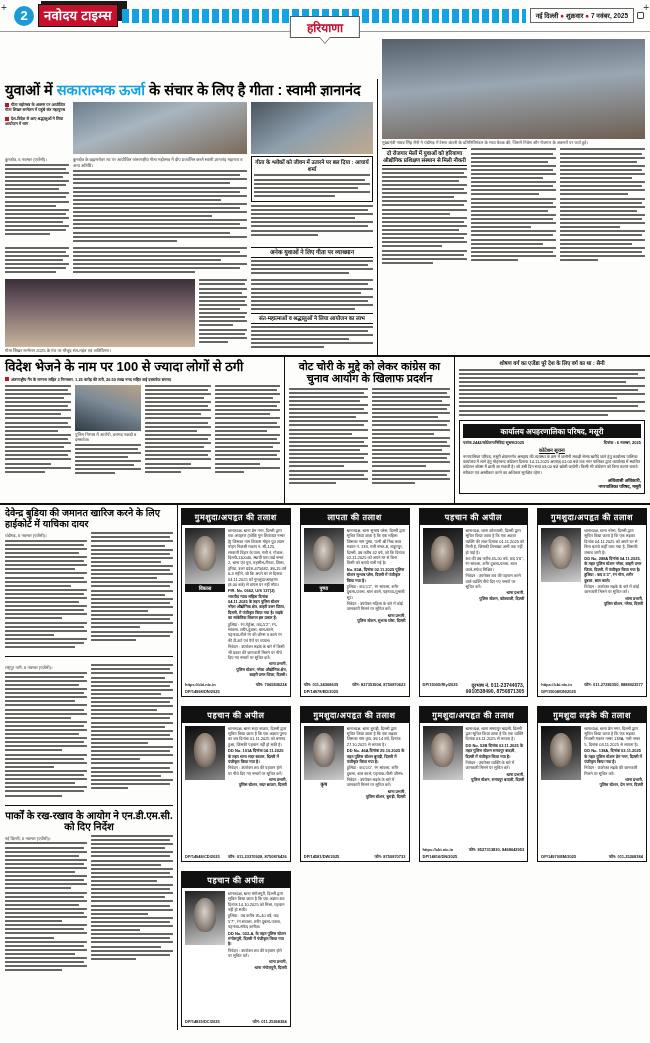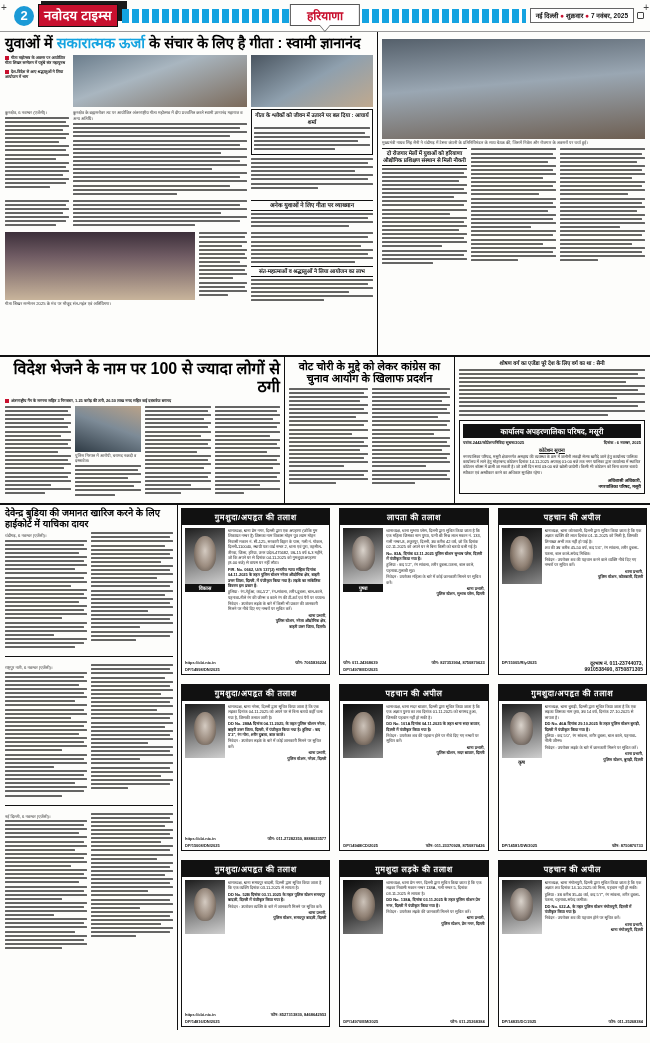--- a/index.html
+++ b/index.html
@@ -36,21 +36,21 @@
     letter-spacing:0.3px; border:1px solid #111;
   }
   .logo-eng {
     position:absolute; top:-8px; left:14px; font-size:4px;
     letter-spacing:1px; color:#333; font-weight:bold; white-space:nowrap;
   }
   .bar-strip { flex:1 1 auto; height:14px; margin:0 4px; position:relative;
      background:repeating-linear-gradient(90deg,#14a3e0 0 7px,#ffffff 7px 10px); }
   .state-tab {
     position:absolute; left:50%; transform:translateX(-50%);
-    top:4px; background:#fff; border:1px solid #555; padding:1px 16px;
+    top:16px; background:#fff; border:1px solid #555; padding:1px 16px;
     z-index:5; text-align:center;
   }
   .state-tab .nm { color:#c8102e; font-weight:bold; font-size:12px; }
   .state-tab:after {
     content:""; position:absolute; left:50%; bottom:-6px; margin-left:-5px;
     width:0;height:0;border-left:5px solid transparent;border-right:5px solid transparent;
     border-top:6px solid #fff; filter:drop-shadow(0 1px 0 #555);
   }
   .dateline {
     border:1px solid #666; background:#fff; font-size:6.5px; padding:2px 5px;
@@ -147,21 +147,21 @@
     <span class="dot">●</span>
     <span>शुक्रवार</span>
     <span class="dot">●</span>
     <span>7 नवंबर, 2025</span>
   </div>
   <div class="spool"></div>
 </div>
 
 <div style="display:flex; height:325px; border-bottom:2px solid #111;">
 
-  <div style="width:378px; padding:3px 4px 0 5px; border-right:1px solid #111;">
+  <div style="width:378px; padding:3px 4px 0 5px; border-right:1px solid #111;margin-top:47px;">
 
     <div class="hl" style="font-size:14.5px; padding-bottom:2px;">
       <span>युवाओं में </span><span class="accent">सकारात्मक ऊर्जा</span><span> के संचार के लिए है गीता : स्वामी ज्ञानानंद</span>
     </div>
 
     <div style="display:flex; gap:4px; margin-top:2px;">
 
       <div style="width:64px;">
         <div class="bullet-strip" style="margin-bottom:3px;">
           <span class="redsq"></span><span>गीता महोत्सव के अवसर पर आयोजित गीता शिखर सम्मेलन में पहुंचे संत महापुरुष</span>
@@ -432,21 +432,21 @@
           <div class="ln s100"></div>
           <div class="ln s45"></div>
       </div>
     </div>
   </div>
 </div>
 
 <div style="display:flex; height:148px; border-bottom:2px solid #111;">
 
   <div style="width:285px; padding:3px 4px 0 5px; border-right:1px solid #111;">
-    <div class="hl" style="font-size:16px;text-align:right;">विदेश भेजने के नाम पर 100 से ज्यादा लोगों से ठगी</div>
+    <div class="hl" style="font-size:13px;">विदेश भेजने के नाम पर 100 से ज्यादा लोगों से ठगी</div>
     <div class="bullet-strip" style="margin:2px 0 3px;">
       <span class="redsq"></span><span>अंतरराष्ट्रीय गैंग के सरगना सहित 3 गिरफ्तार, 1.25 करोड़ की ठगी, 26.50 लाख नगद सहित कई दस्तावेज बरामद</span>
     </div>
     <div style="display:flex; gap:4px;">
       <div style="width:66px;" class="body-col">
         <div class="ln s100"></div>
           <div class="ln s96"></div>
           <div class="ln s100"></div>
           <div class="ln s90"></div>
         <div class="ln s100"></div>
@@ -762,20 +762,21 @@
             <div class="ln s100"></div>
             <div class="ln s85"></div>
           <div class="ln s100"></div>
             <div class="ln s96"></div>
             <div class="ln s45"></div>
         </div>
       </div>
     </div>
 
     <div style="margin-top:6px; border-top:1px solid #111; padding-top:4px;">
+      <div class="hl" style="font-size:10px; text-align:center;">पार्कों के रख-रखाव के आयोग ने एन.डी.एम.सी. को दिए निर्देश</div>
       <div style="display:flex; gap:4px; margin-top:3px;">
         <div style="flex:1;" class="body-col">
           <div class="cap">नई दिल्ली, 6 नवम्बर (एजेंसी)।</div>
           <div class="ln s100"></div>
             <div class="ln s96"></div>
             <div class="ln s100"></div>
             <div class="ln s90"></div>
           <div class="ln s100"></div>
             <div class="ln s96"></div>
             <div class="ln s100"></div>
@@ -835,21 +836,21 @@
             <div class="ln s100"></div>
             <div class="ln s85"></div>
           <div class="ln s100"></div>
             <div class="ln s96"></div>
             <div class="ln s55"></div>
         </div>
       </div>
     </div>
   </div>
 
-  <div style="flex:1; display:grid; grid-template-columns:repeat(3,1fr); grid-template-rows:repeat(3,1fr); gap:9px; padding:3px;">
+  <div style="flex:1; display:grid; grid-template-columns:repeat(4,1fr); grid-template-rows:repeat(3,1fr); gap:9px; padding:3px;">
 
     <div class="ad">
       <div class="ad-head">गुमशुदा/अपहृत की तलाश</div>
       <div class="ad-body">
         <div style="width:40px; flex:0 0 auto;">
           <div class="mug" style="height:56px;"></div>
           <div style="background:#111;color:#fff;font-size:5px;text-align:center;font-weight:bold;padding:1px 0;">विकास</div>
         </div>
         <div class="ad-text tiny">
           <div>थानाध्यक्ष, थाना प्रेम नगर, दिल्ली द्वारा एक अपहरण (जोकि गुम शिकायत नम्बर है) जिसका नाम विकास मोहन पुत्र श्याम मोहन निवासी मकान नं. सी-125, सरकारी विहार के पास, गली नं. गोकल, दिल्ली-110040, स्थायी पता वार्ड नम्बर 2, थाना एवं पुरा, तहसील-तीरवा, जिला, हरिया, उत्तर प्रदेश-475682, उम्र-15 वर्ष 6-3 महीने, जो कि अपने घर से दिनांक 04.11.2025 को गुमशुदा/अपहरण (8.00 बजे) से वापस घर नहीं लौटा।</div>

